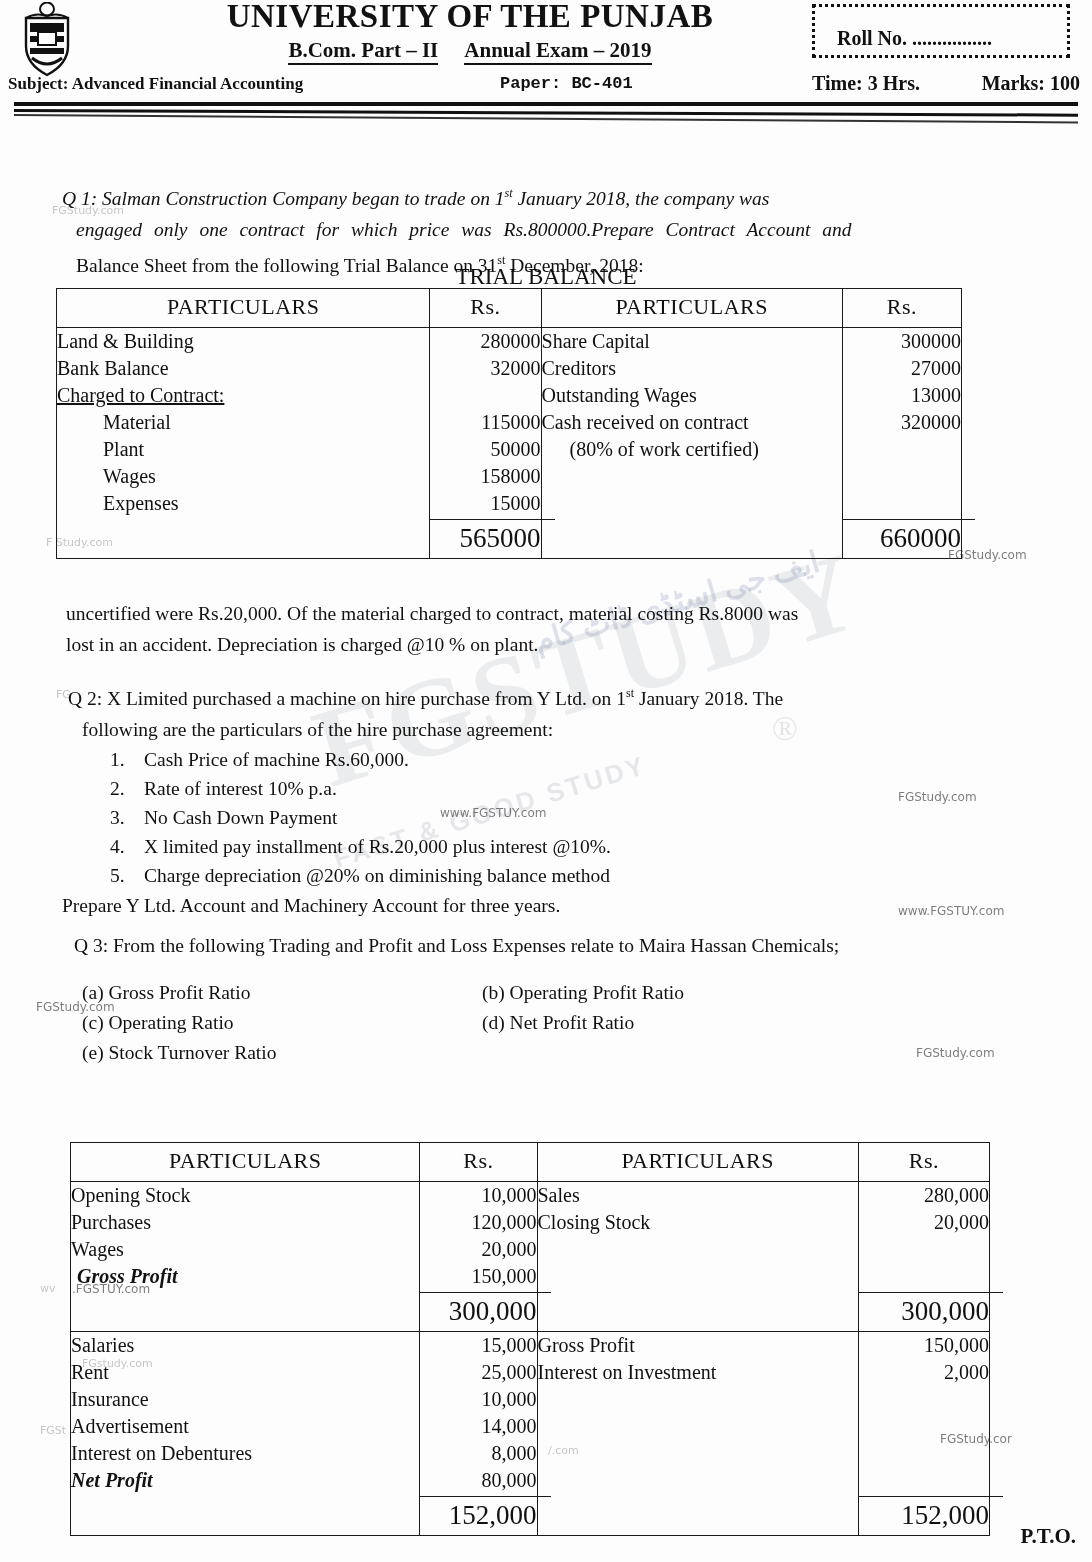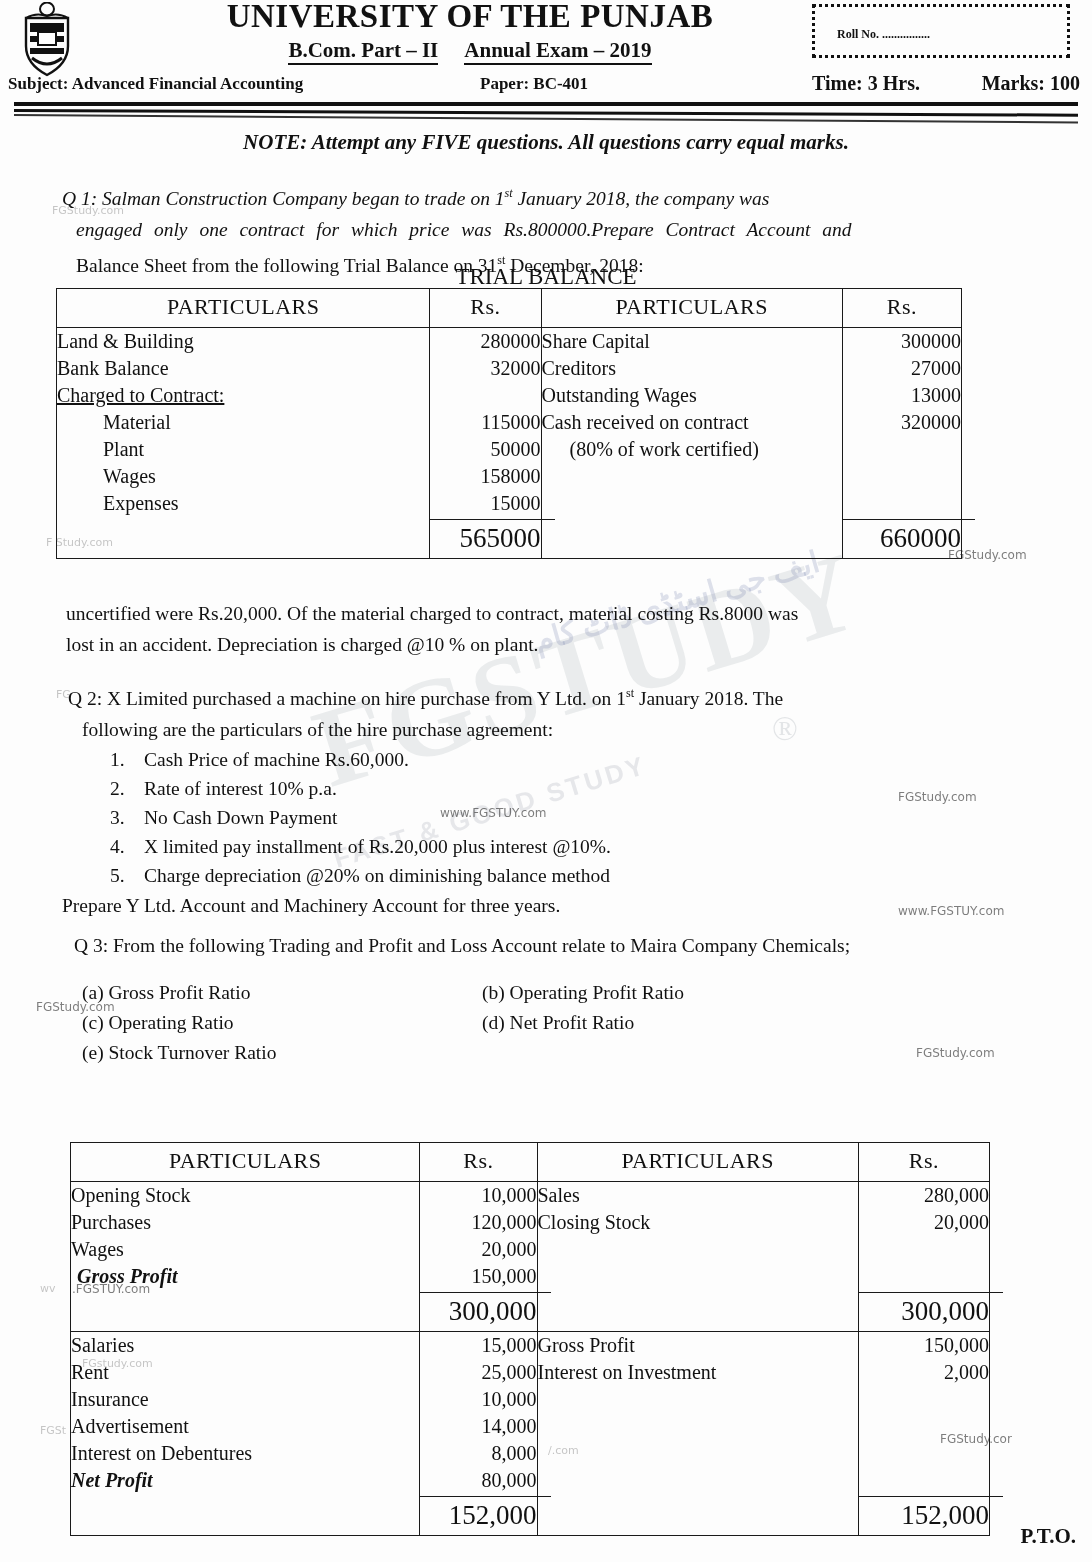--- a/index.html
+++ b/index.html
@@ -137,39 +137,40 @@
   .exam-line .gap { display: inline-block; width: 26px; border: none; }
   .subject-line {
     position: absolute;
     left: 8px;
     top: 74px;
     font-size: 17px;
     font-weight: bold;
   }
   .paper-line {
     position: absolute;
-    left: 480px;
+    left: 500px;
     top: 74px;
     font-size: 17px;
     font-weight: bold;
+    font-family: Liberation Mono, monospace;
   }
   .rollbox {
     position: absolute;
     left: 812px;
     top: 4px;
     width: 258px;
     height: 54px;
     border: 3px dotted #111;
     box-sizing: border-box;
   }
   .rollbox-text {
     position: absolute;
     left: 22px;
     top: 20px;
-    font-size: 12px;
+    font-size: 20px;
     font-weight: bold;
     white-space: nowrap;
   }
   .time-marks {
     position: absolute;
     left: 812px;
     top: 72px;
     font-size: 20px;
     font-weight: bold;
     width: 268px;
@@ -361,21 +362,20 @@
       <span>Marks: 100</span>
     </div>
   </div>
 
   <div class="rule-block">
     <div class="r1"></div>
       <div class="r2"></div>
       <div class="r3"></div>
   </div>
 
-  <div class="note">NOTE: Attempt any FIVE questions. All questions carry equal marks.</div>
 
   <div class="qblock q1">
     <div class="just">
       <span class="q-label">Q 1:</span>
       <span>Salman Construction Company began to trade on 1</span><sup>st</sup><span> January 2018, the company was</span>
     </div>
     <div class="l2 just" style="word-spacing:7px;">engaged only one contract for which price was Rs.800000.Prepare Contract Account and</div>
     <div class="l2">
       <span>Balance Sheet from the following Trial Balance on 31</span><sup>st</sup><span> December, 2018:</span>
     </div>
@@ -450,21 +450,21 @@
       <li><span class="num">3.</span><span>No Cash Down Payment</span></li>
       <li><span class="num">4.</span><span>X limited pay installment of Rs.20,000 plus interest @10%.</span></li>
       <li><span class="num">5.</span><span>Charge depreciation @20% on diminishing balance method</span></li>
     </ol>
     <div class="q2-tail" style="margin-left:-6px;">Prepare Y Ltd. Account and Machinery Account for three years.</div>
   </div>
 
   <div class="qblock q3">
     <div>
       <span class="q-label">Q 3:</span>
-      <span>From the following Trading and Profit and Loss Account relate to Maira Company Chemicals;</span>
+      <span>From the following Trading and Profit and Loss Expenses relate to Maira Hassan Chemicals;</span>
     </div>
     <div class="ratio-grid">
       <div>(a) Gross Profit Ratio</div>
       <div>(b) Operating Profit Ratio</div>
       <div>(c)  Operating Ratio</div>
       <div>(d) Net Profit Ratio</div>
       <div class="ratio-e">(e) Stock Turnover Ratio</div>
     </div>
   </div>
 

